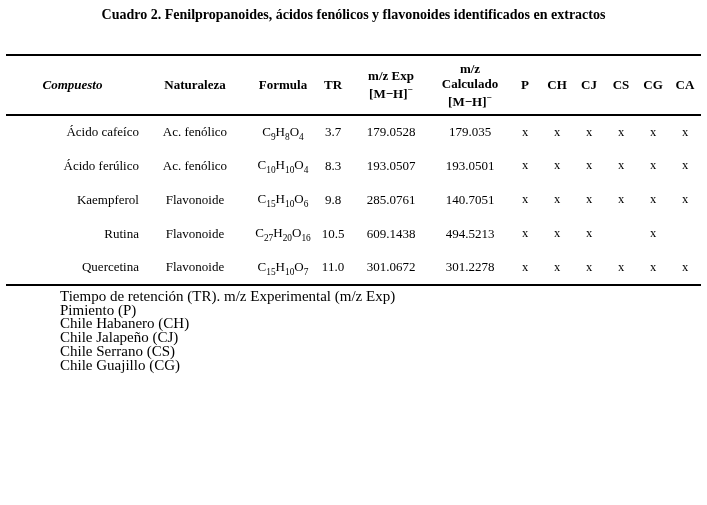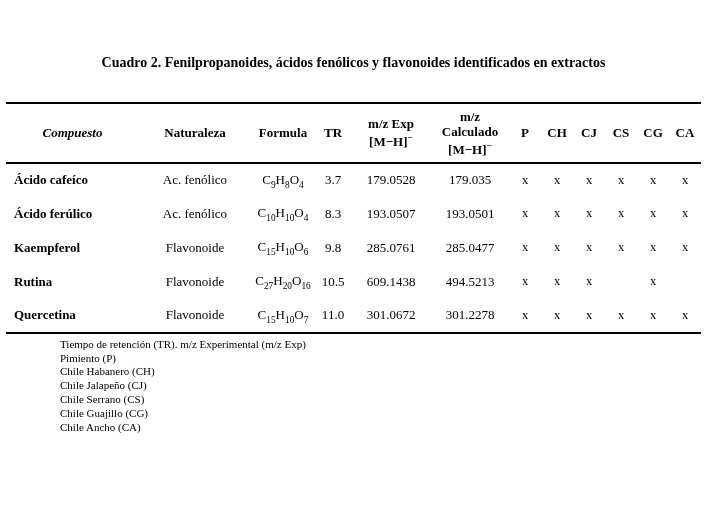--- a/index.html
+++ b/index.html
@@ -11,21 +11,20 @@
     overflow: hidden;
   }
   .page { position: relative; width: 707px; height: 505px; }
 
   .caption {
     padding-top: 7px;
     text-align: center;
     font-weight: bold;
     font-size: 14px;
     line-height: 16.5px;
-    margin-top: 48px;
   }
 
   table.compounds {
     border-collapse: collapse;
     table-layout: fixed;
     width: 695px;
     margin: 30px 0 0 6px;
     border-top: 2px solid #000;
     border-bottom: 2px solid #000;
     font-size: 13px;
@@ -40,29 +39,29 @@
     line-height: 15px;
   }
   th.h-comp { text-align: center; font-style: italic; }
   tbody td {
     text-align: center;
     vertical-align: middle;
     height: 34px;
     padding: 0;
     font-size: 13px;
   }
-  td.c-comp { text-align: left; padding-left: 8px; font-weight: bold; }
+  td.c-comp { text-align: right; padding-left: 8px; }
   td.c-x { font-size: 12.5px; }
   sub { font-size: 0.72em; }
   sup { font-size: 0.72em; }
   i { font-style: italic; }
 
   .notes {
     margin: 4px 0 10px 60px;
-    font-size: 11px;
+    font-size: 15px;
     line-height: 13.8px;
   }
 </style>
 </head>
 <body>
 
 <div class="page">
 
   <div class="caption">
     <div>Cuadro 2. Fenilpropanoides, ácidos fenólicos y flavonoides identificados en extractos</div>
@@ -131,21 +130,21 @@
       <td class="c-x">x</td>
     </tr>
 
 
     <tr>
       <td class="c-comp">Kaempferol</td>
       <td class="c-nat">Flavonoide</td>
       <td class="c-form">C<sub>15</sub>H<sub>10</sub>O<sub>6</sub></td>
       <td class="c-tr">9.8</td>
       <td class="c-mz">285.0761</td>
-      <td class="c-mz">285.0477</td>
+      <td class="c-mz">140.7051</td>
       <td class="c-x">x</td>
       <td class="c-x">x</td>
       <td class="c-x">x</td>
       <td class="c-x">x</td>
       <td class="c-x">x</td>
       <td class="c-x">x</td>
     </tr>
 
     <tr>
       <td class="c-comp">Rutina</td>
@@ -180,16 +179,15 @@
   </tbody>
   </table>
 
   <div class="notes">
     <div>Tiempo de retención (TR). m/z Experimental (m/z Exp)</div>
     <div>Pimiento (P)</div>
     <div>Chile Habanero (CH)</div>
     <div>Chile Jalapeño (CJ)</div>
     <div>Chile Serrano (CS)</div>
     <div>Chile Guajillo (CG)</div>
-    <div>Chile Ancho (CA)</div>
   </div>
 
 </div>
 
 </body></html>

